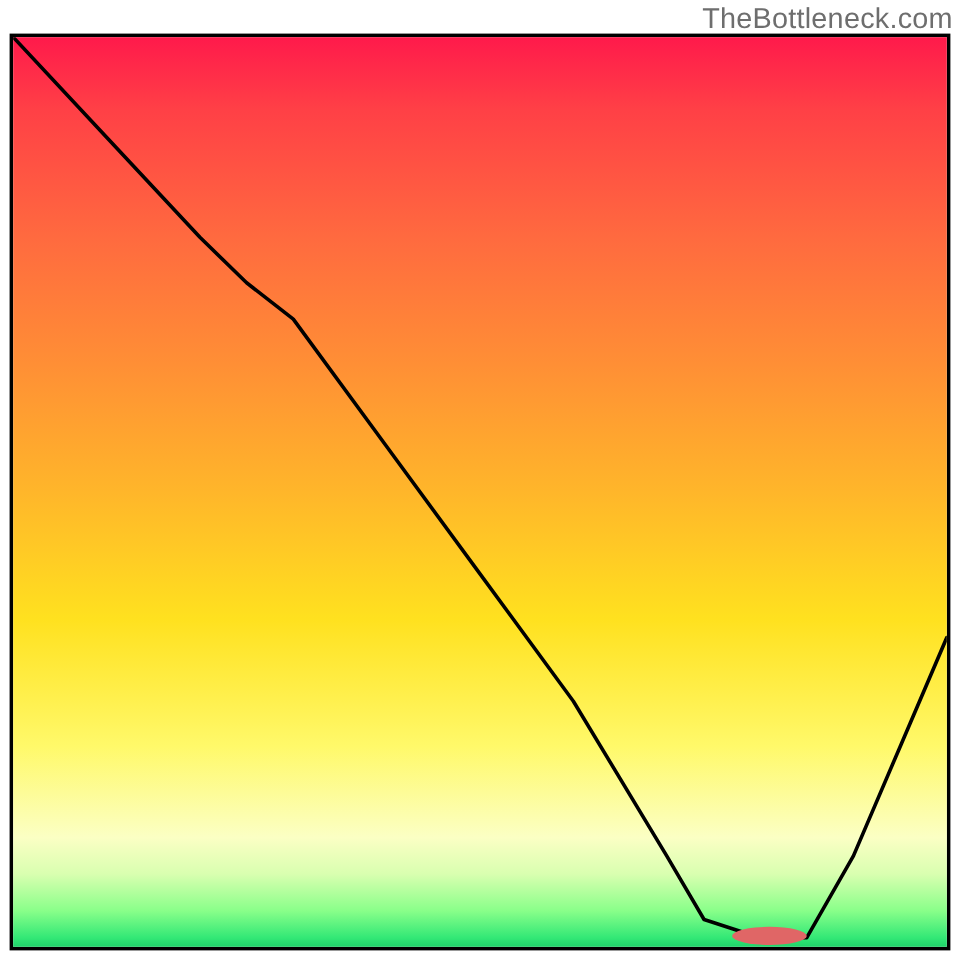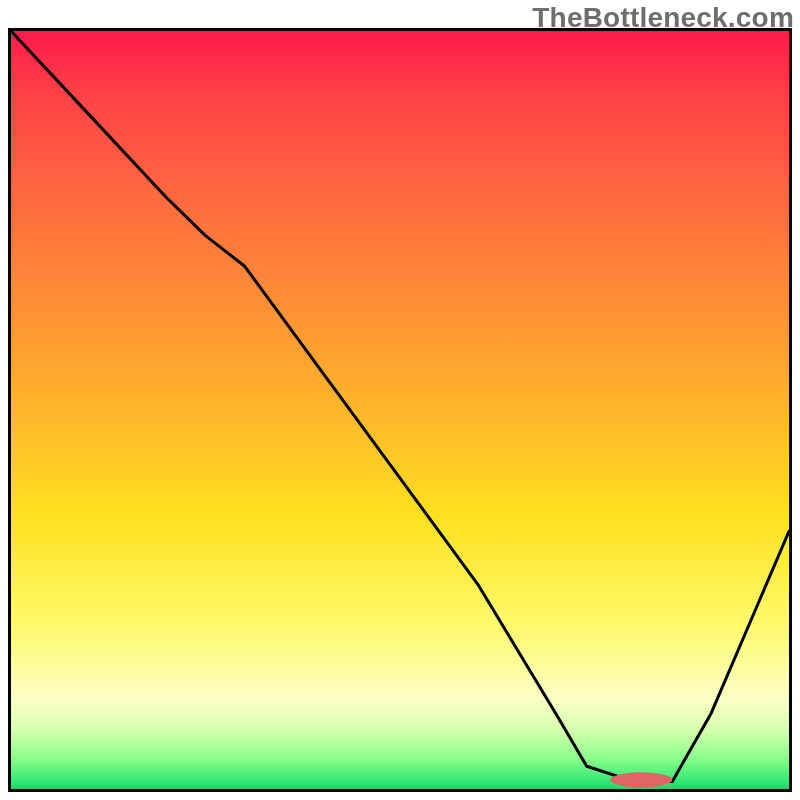--- a/index.html
+++ b/index.html
@@ -7,22 +7,22 @@
   .frame {
     position: relative;
     width: 800px;
     height: 800px;
   }
   .watermark {
     position: absolute;
     top: 2px;
     right: 6px;
     font-family: Arial, Helvetica, sans-serif;
-    font-size: 28px;
-    font-weight: 700;
+    font-size: 24px;
+    font-weight: 400;
     color: #6e6e6e;
     letter-spacing: 0.2px;
     z-index: 10;
   }
   .plot-outer {
     position: absolute;
     left: 8px;
     top: 28px;
     width: 784px;
     height: 764px;

